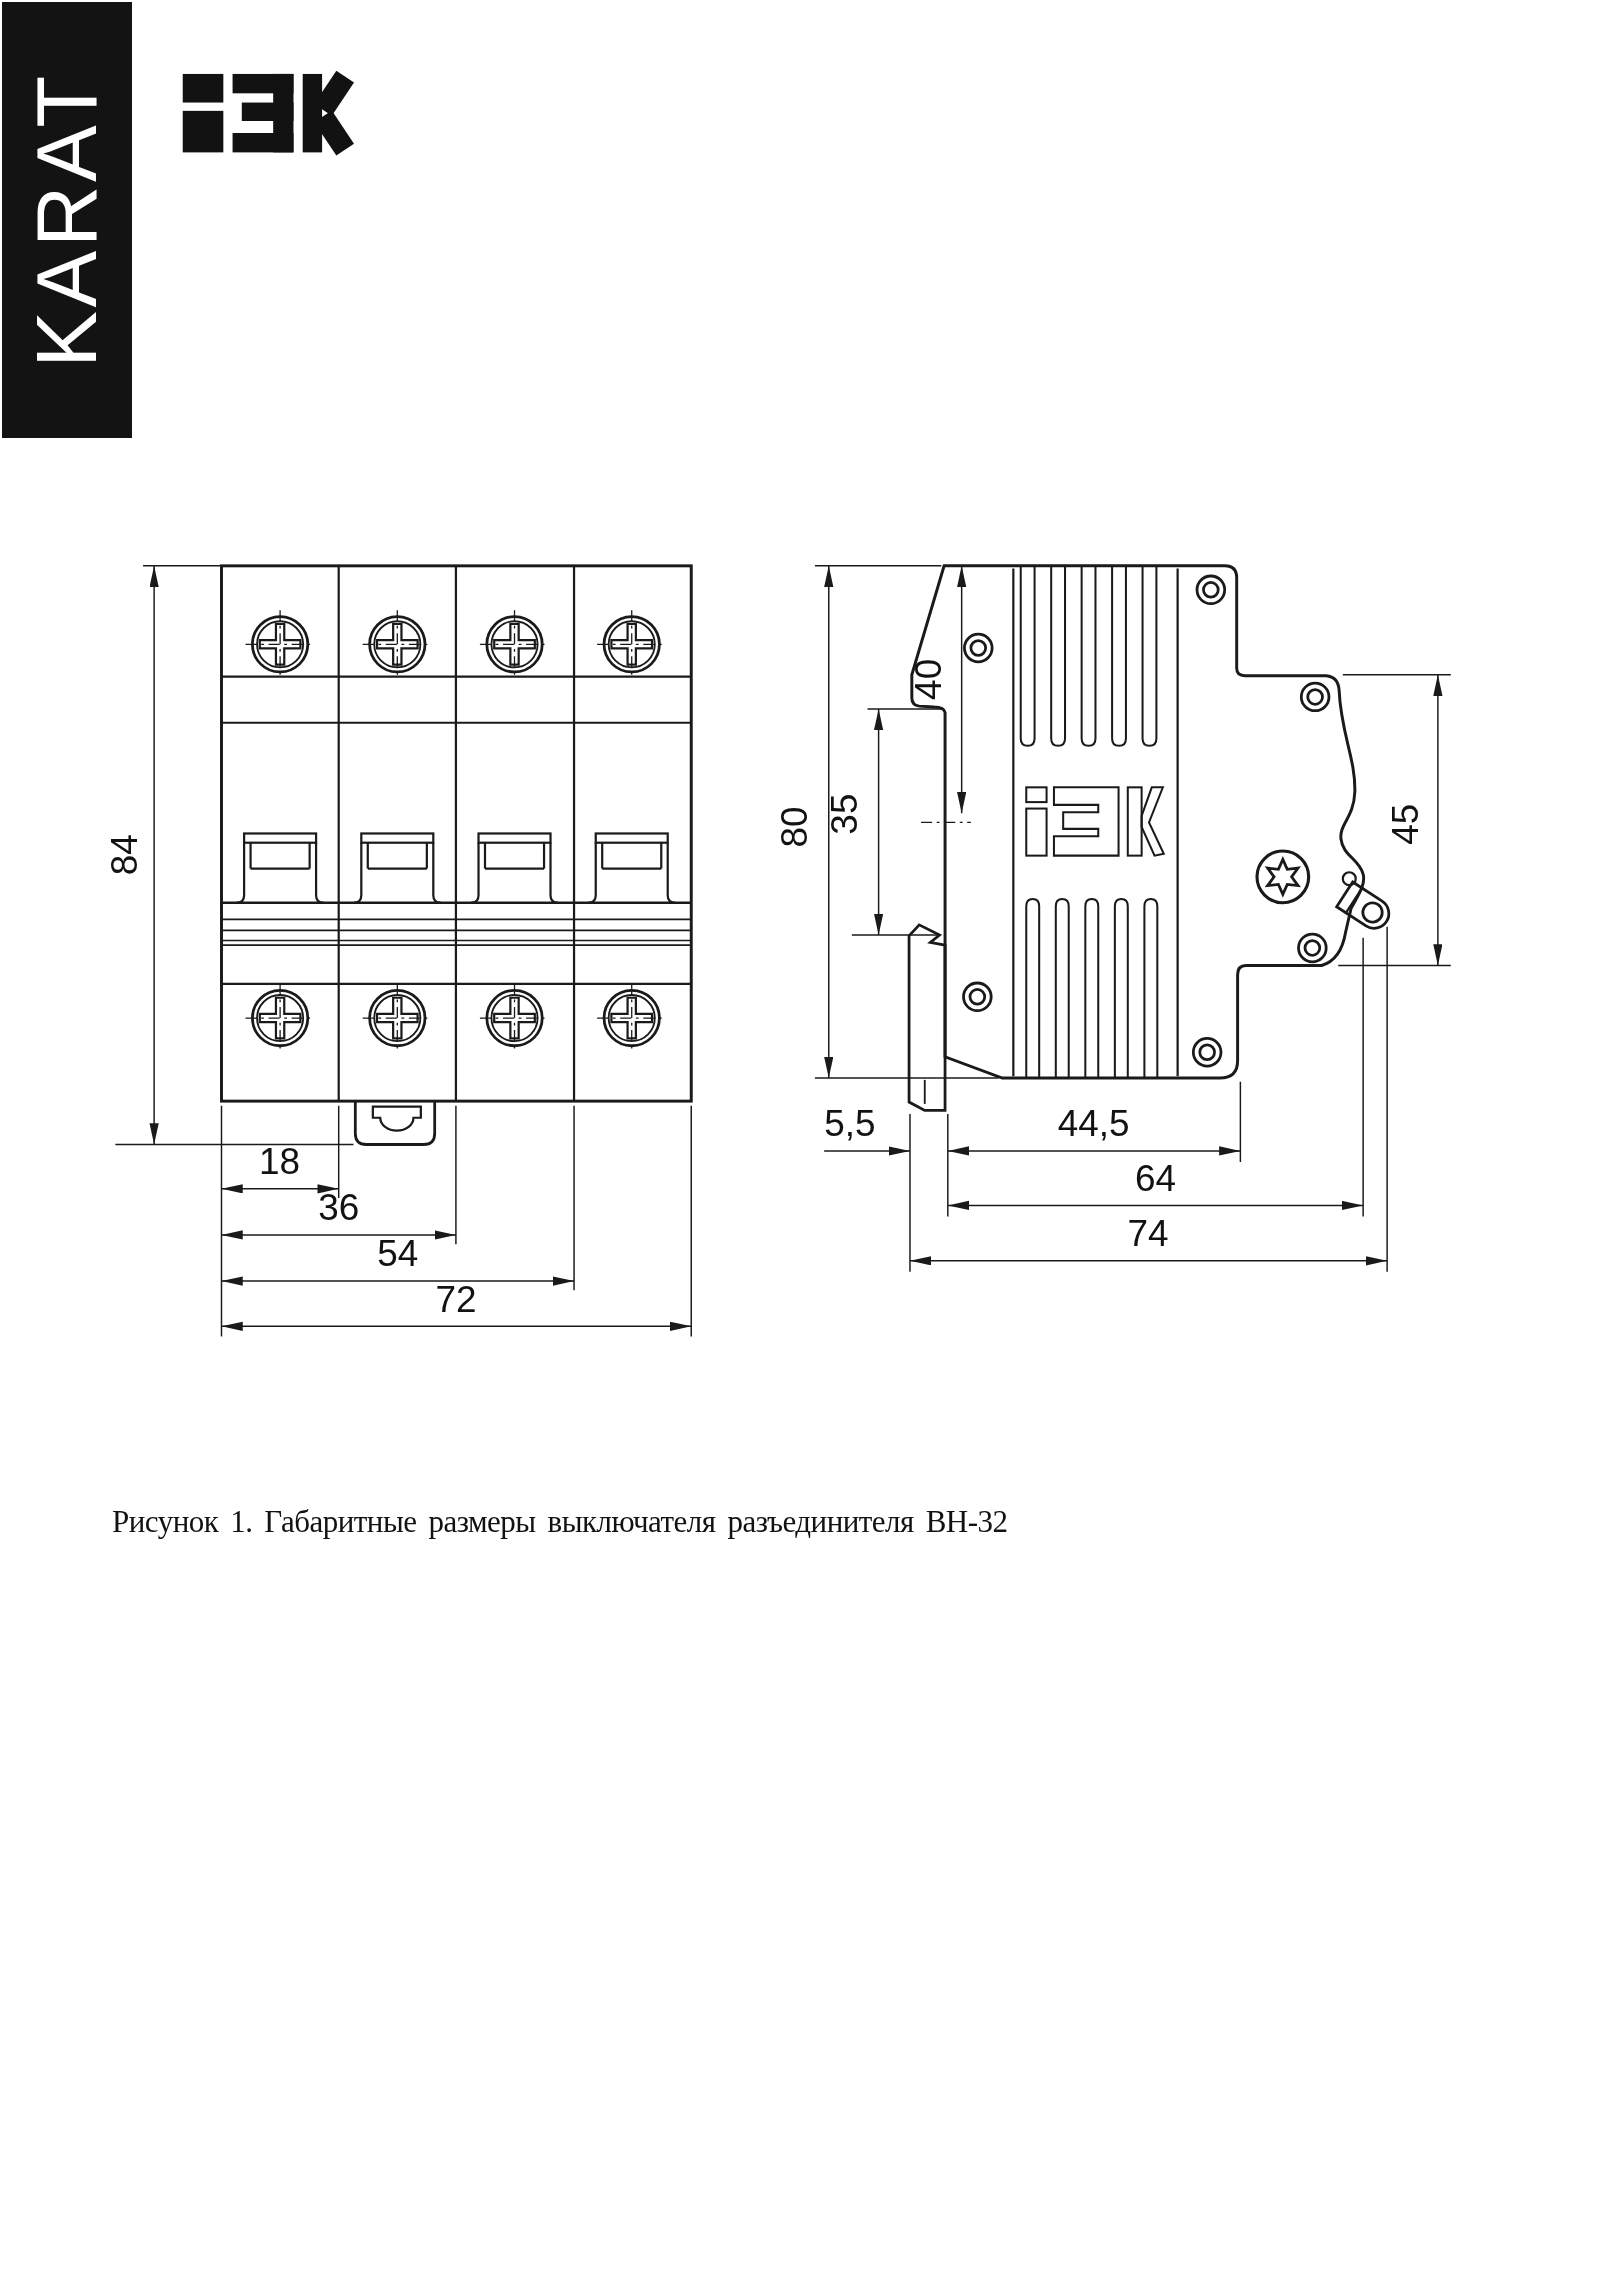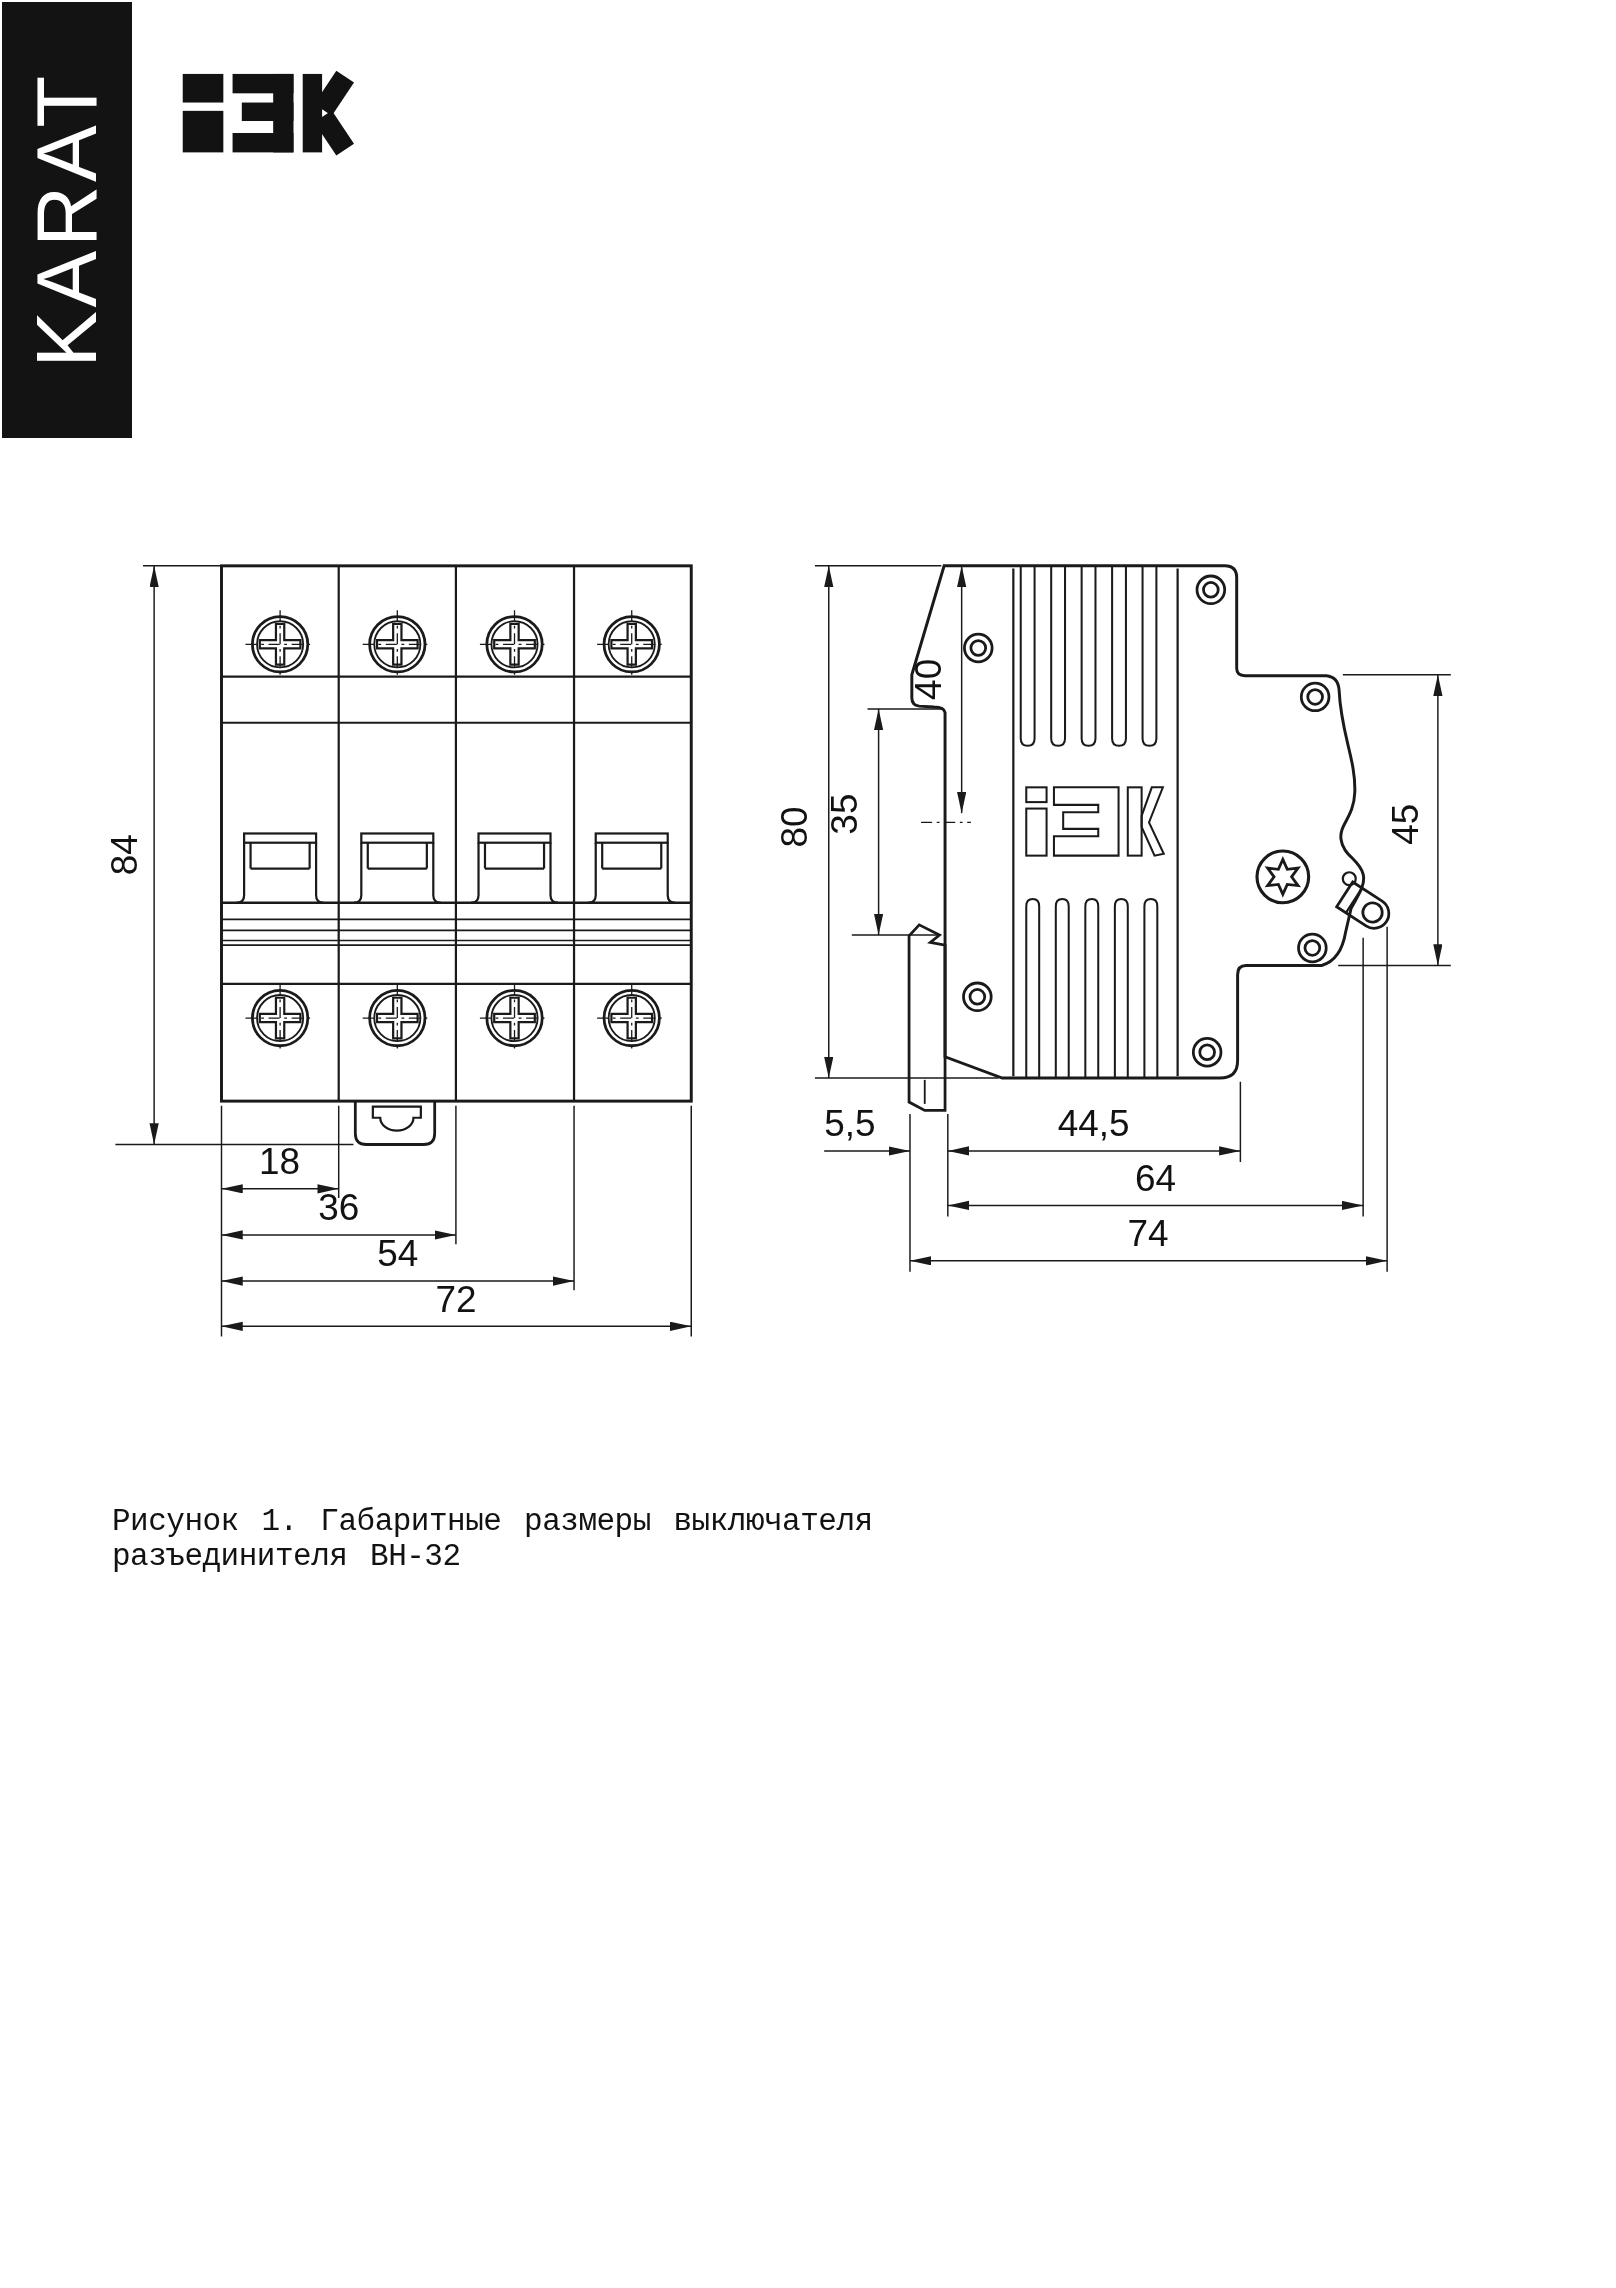--- a/index.html
+++ b/index.html
@@ -4,21 +4,21 @@
 <style>
   html,body{margin:0;padding:0;background:#ffffff;}
   #page{position:relative;width:1616px;height:2289px;background:#ffffff;overflow:hidden;
         font-family:"Liberation Sans", sans-serif;}
   #banner{position:absolute;left:1.8px;top:1.8px;width:130px;height:436px;background:#131313;
           display:flex;align-items:center;justify-content:center;}
   #banner .vtext{transform:rotate(-90deg);color:#ffffff;font-size:85px;letter-spacing:3.7px;
           font-family:"Liberation Sans", sans-serif;white-space:nowrap;}
   #caption{position:absolute;left:112px;top:1504px;width:1015px;color:#121212;
            font-size:31px;letter-spacing:-0.5px;word-spacing:4.6px;
-           font-family:Liberation Mono, monospace;}
+           font-family:Liberation Serif, serif;}
   svg{position:absolute;left:0;top:0;}
   .ln{stroke:#1a1a1a;fill:none;}
   .dim{stroke:#1a1a1a;stroke-width:1.6;fill:none;}
   .dimtxt{font-family:"Liberation Sans", sans-serif;font-size:40px;fill:#121212;}
   .dashdot{stroke:#1a1a1a;stroke-width:1.4;fill:none;stroke-dasharray:12 5 3 5;}
 </style>
 </head>
 <body>
 
 <div id="page">

